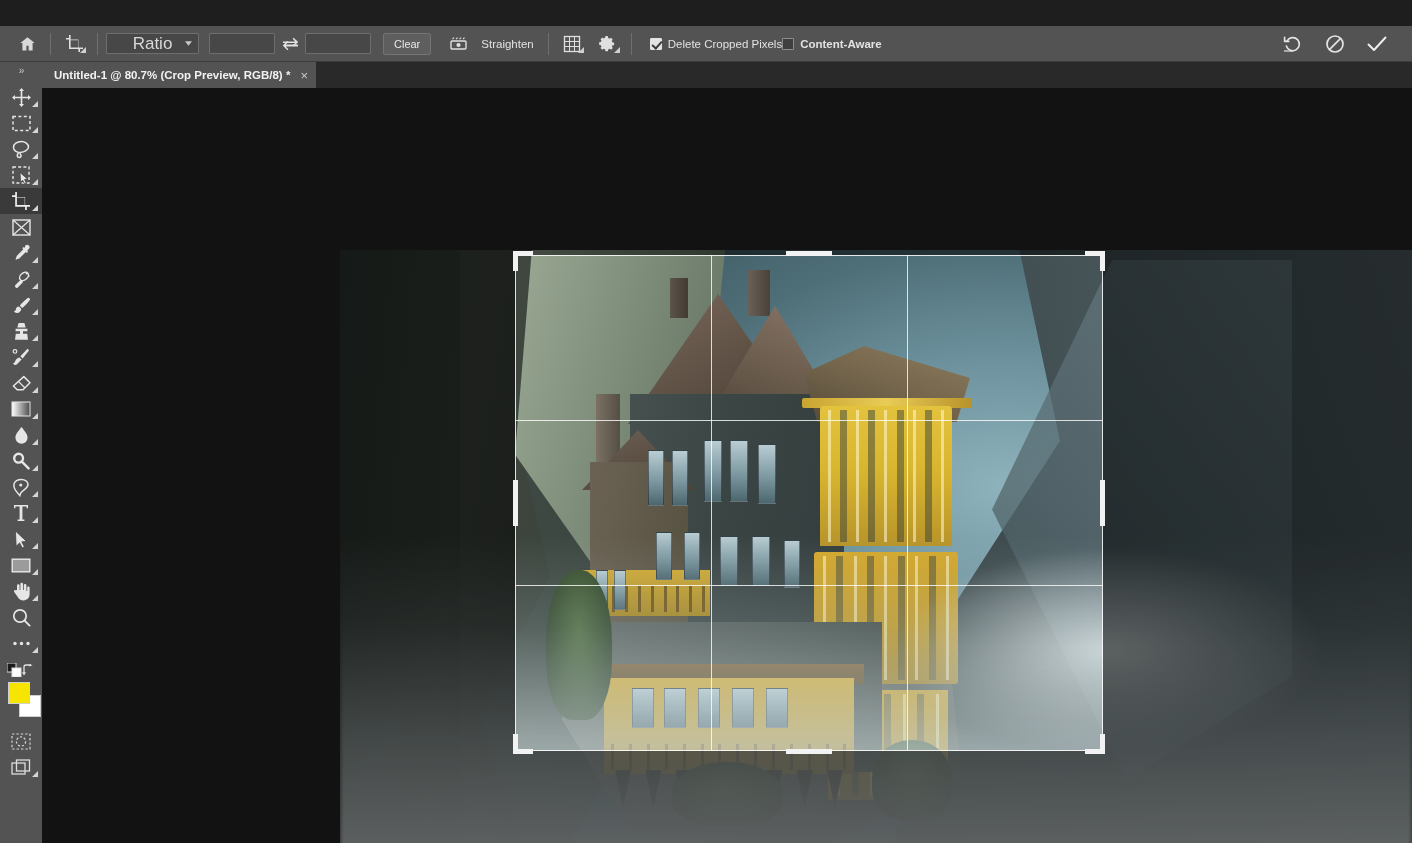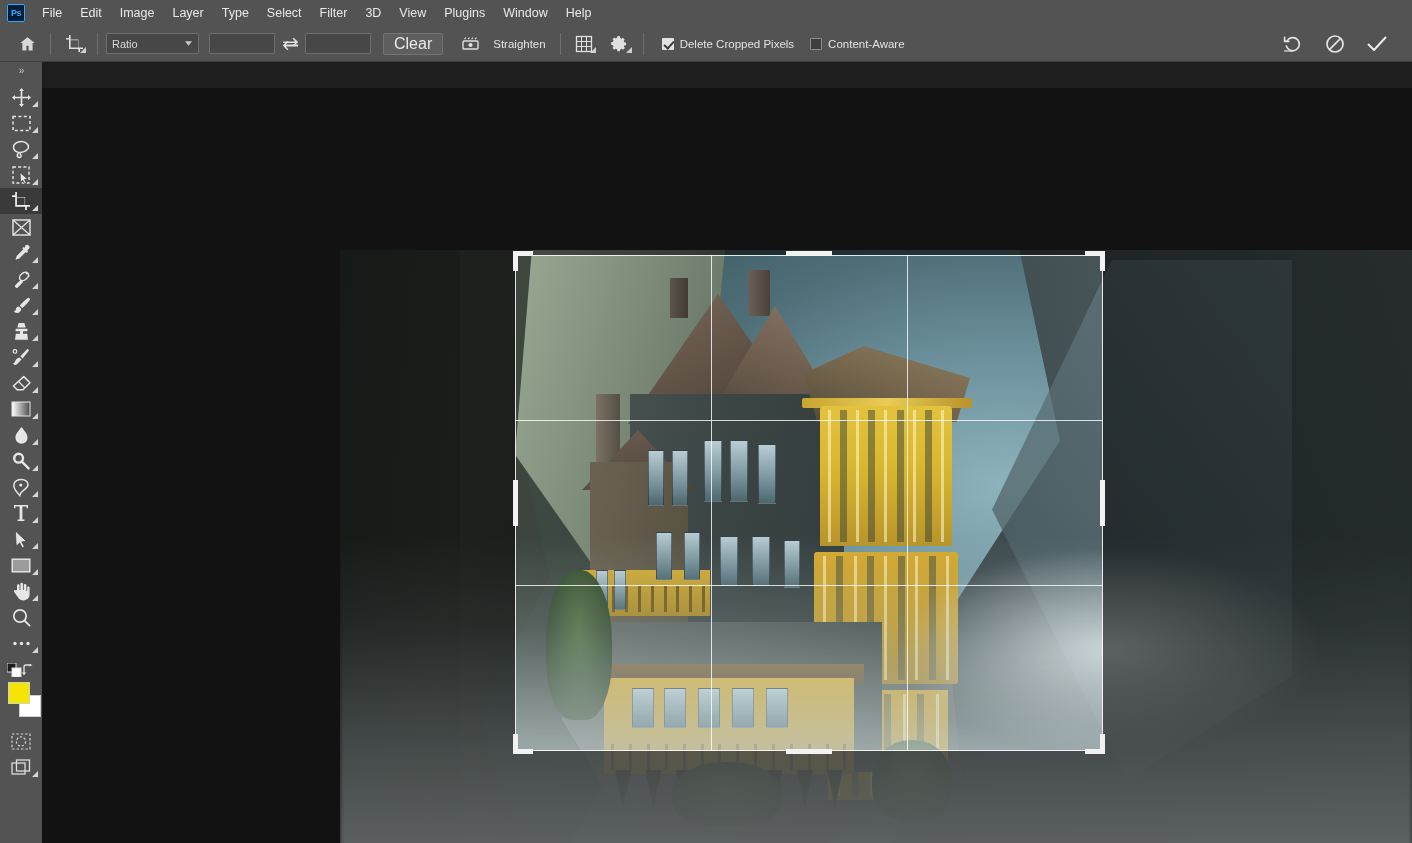--- a/index.html
+++ b/index.html
@@ -42,35 +42,35 @@
   .opt-toolicon {
     width:30px; height:26px; display:flex; align-items:center; justify-content:center;
     position:relative; cursor:pointer;
   }
   .tri-dd { position:absolute; right:3px; bottom:4px; width:0;height:0;
     border-left:3px solid transparent; border-top:3px solid transparent;
     border-right:3px solid #cfcfcf; border-bottom:3px solid #cfcfcf; }
   .opt-select {
     width:93px; height:21px; background:#474747; border:1px solid #6e6e6e;
     border-radius:1px; display:flex; align-items:center; padding:0 5px;
-    color:#d8d8d8; font-size:11px; position:relative; cursor:pointer;
+    color:#d8d8d8; font-size:17px; position:relative; cursor:pointer;justify-content:center;
   }
   .opt-select .chev {
     position:absolute; right:6px; top:7px; width:7px; height:5px;
   }
   .opt-field {
     height:21px; background:#474747; border:1px solid #6e6e6e; border-radius:1px;
     color:#ddd; font-size:11.5px; padding:0 4px;
   }
   .w-field { width:66px; }
   .swap-btn { width:22px; height:22px; display:flex;align-items:center;justify-content:center; cursor:pointer; }
   .clear-btn {
     height:22px; min-width:46px; padding:0 10px; background:#5e5e5e;
     border:1px solid #747474; border-radius:2px; color:#e9e9e9;
-    font-size:16px; display:flex;align-items:center;justify-content:center; cursor:pointer;
+    font-size:11px; display:flex;align-items:center;justify-content:center; cursor:pointer;
   }
   .straighten-btn {
     display:flex; align-items:center; gap:13px; cursor:pointer; padding:2px 4px;
   }
   .straighten-lbl { font-size:11.5px; color:#e2e2e2; }
   .chk-wrap { display:flex; align-items:center; gap:6px; cursor:pointer; }
   .chk {
     width:12px; height:12px; border:1px solid #8d8d8d; border-radius:1px;
     background:#3f3f3f; position:relative;
   }
@@ -303,35 +303,20 @@
   .handle.corner-v { width:5px; height:20px; }
   .handle.mid-h { width:46px; height:5px; }
   .handle.mid-v { width:5px; height:46px; }
   svg { display:block; }
 </style>
 </head>
 <body>
 
 <div id="app">
 
-  <div class="menubar">
-    <div class="ps-logo">Ps</div>
-    <div class="menu-item">File</div>
-    <div class="menu-item">Edit</div>
-    <div class="menu-item">Image</div>
-    <div class="menu-item">Layer</div>
-    <div class="menu-item">Type</div>
-    <div class="menu-item">Select</div>
-    <div class="menu-item">Filter</div>
-    <div class="menu-item">3D</div>
-    <div class="menu-item">View</div>
-    <div class="menu-item">Plugins</div>
-    <div class="menu-item">Window</div>
-    <div class="menu-item">Help</div>
-  </div>
 
   <div class="optionsbar">
 
     <div class="opt-home">
       <svg width="17" height="16" viewBox="0 0 17 16">
           <path d="M8.5 1.2 1.4 7.1h2v7.4h4V9.8h2.2v4.7h4V7.1h2z" fill="#d9d9d9"></path>
         </svg>
     </div>
 
     <div class="opt-sep"></div>
@@ -394,21 +379,21 @@
       <span class="tri-dd"></span>
     </div>
 
     <div class="opt-sep" style="margin-left:8px;"></div>
 
     <div class="chk-wrap" style="margin-left:10px;justify-content:space-between;">
       <span class="chk on"></span>
       <span class="chk-lbl">Delete Cropped Pixels</span>
     </div>
 
-    <div class="chk-wrap" style="margin-left:16px;">
+    <div class="chk-wrap" style="margin-left:0;font-weight:bold;">
       <span class="chk"></span>
       <span class="chk-lbl">Content-Aware</span>
     </div>
 
     <div class="opt-right">
       <div class="act-btn">
         <svg width="20" height="18" viewBox="0 0 20 18">
             <path d="M4.2 5.6A6.6 6.6 0 1 1 3.4 11" fill="none" stroke="#e4e4e4" stroke-width="1.6" stroke-linecap="round"></path>
             <path d="M1.6 2.2v4.2h4.2" fill="none" stroke="#e4e4e4" stroke-width="1.6" stroke-linecap="round" stroke-linejoin="round"></path>
             <path d="M1 16h9" stroke="#e4e4e4" stroke-width="1.2"></path>
@@ -421,20 +406,26 @@
           </svg>
       </div>
       <div class="act-btn">
         <svg width="22" height="20" viewBox="0 0 22 20">
             <path d="M2.5 10.5 8 16 19.5 3.5" fill="none" stroke="#f0f0f0" stroke-width="1.9" stroke-linecap="round" stroke-linejoin="round"></path>
           </svg>
       </div>
     </div>
   </div>
 
+  <div class="tabbar">
+    <div class="doctab">
+      <span>Untitled-1 @ 80.7% (Crop Preview, RGB/8) *</span>
+      <span class="tab-close">×</span>
+    </div>
+  </div>
 
   <div class="toolbar">
     <div class="tb-collapse">»</div>
     <div class="tb-inner">
 
       <div class="tool">
         <svg width="19" height="19" viewBox="0 0 19 19">
             <path d="M9.5 0 12 3h-1.7v5.7H16V7l3 2.5L16 12v-1.7h-5.7V16H12l-2.5 3L7 16h1.7v-5.7H3V12L0 9.5 3 7v1.7h5.7V3H7z" fill="#e6e6e6"></path>
           </svg>
         <span class="tri"></span>

